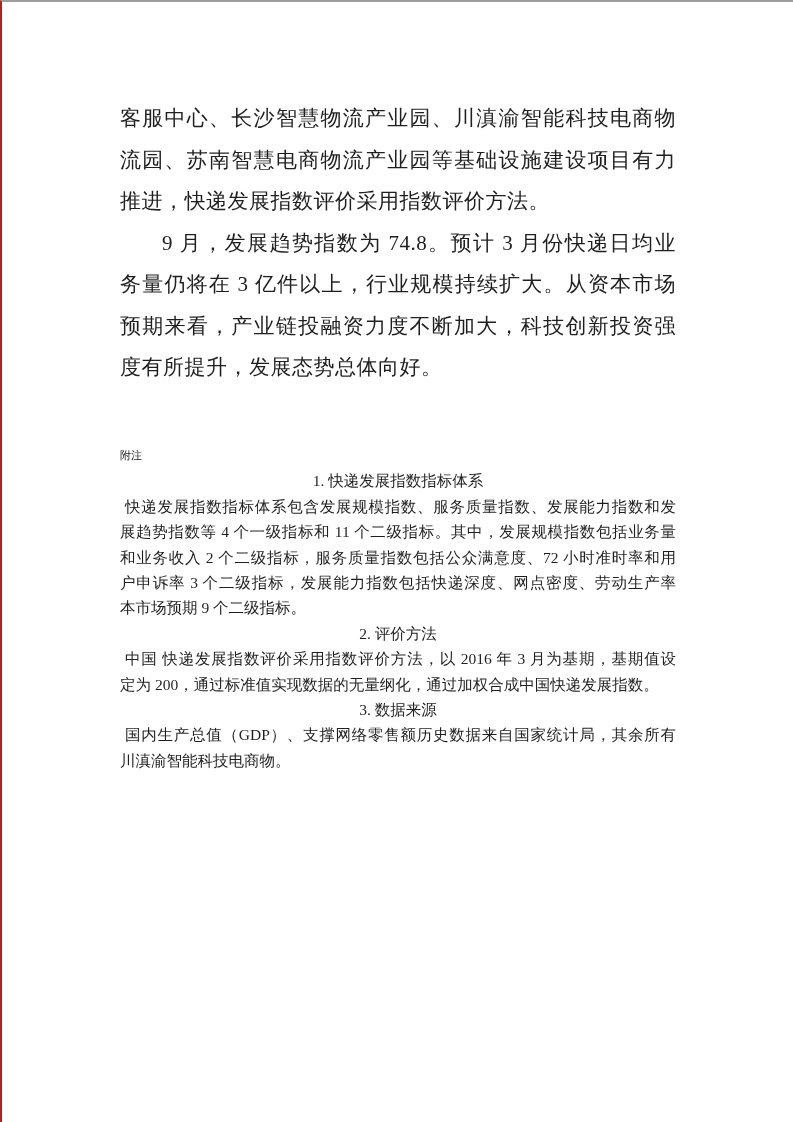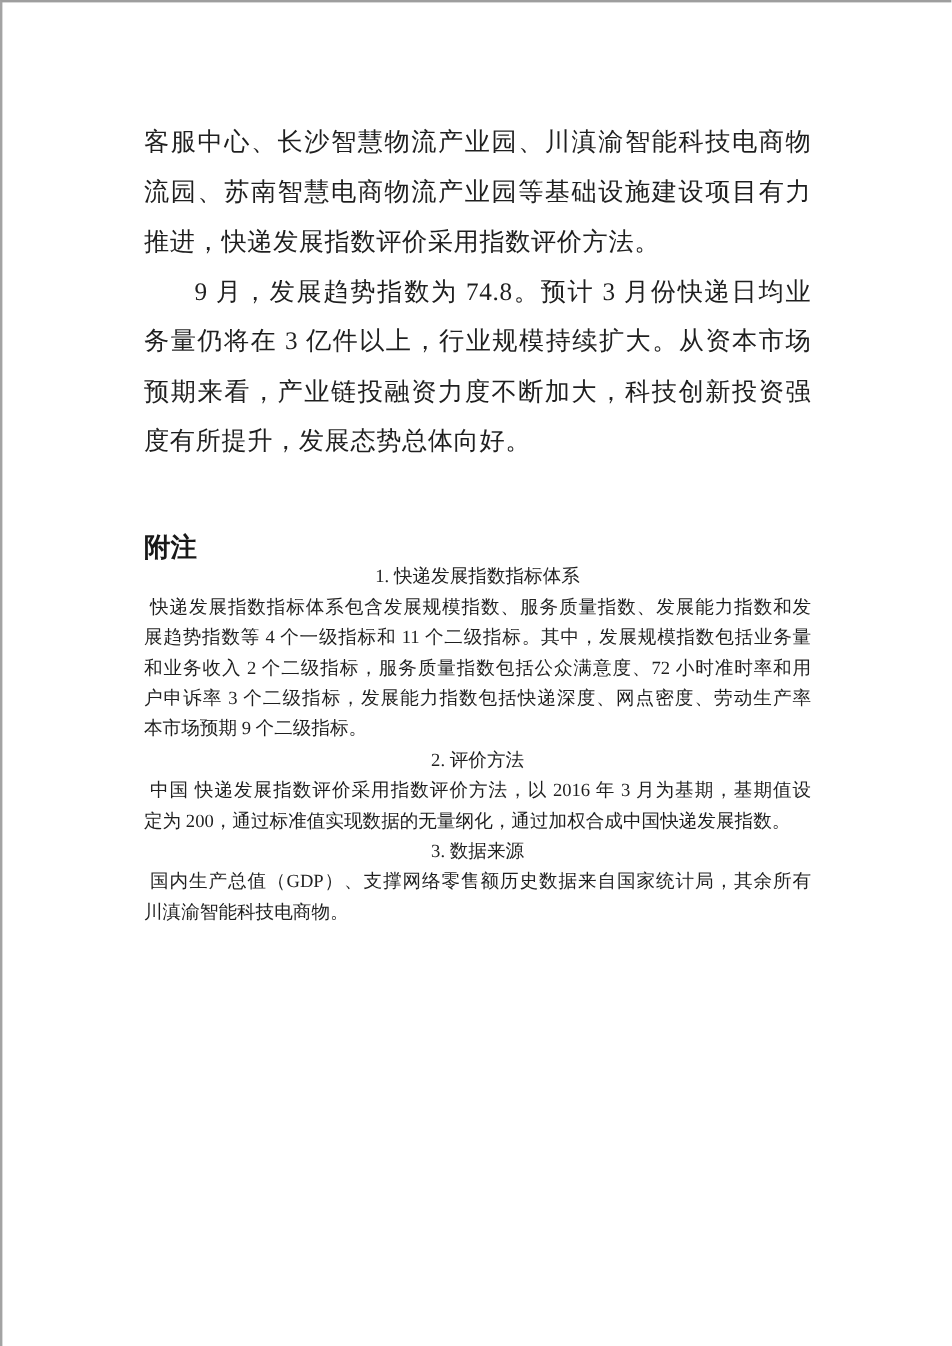--- a/index.html
+++ b/index.html
@@ -7,21 +7,21 @@
     padding: 0;
     background: #ffffff;
   }
   .page {
     position: relative;
     width: 793px;
     height: 1122px;
     box-sizing: border-box;
     background: #ffffff;
     border-top: 2px solid #9e9e9e;
-    border-left: 2px solid #a3a3a3;
+    border-left: 2px solid #b91c1c;
     overflow: hidden;
     font-family: "Liberation Serif", "DejaVu Serif", serif;
     color: #1f1f1f;
   }
   
   .main-text {
     position: absolute;
     left: 118px;
     top: 96px;
     width: 556px;
@@ -46,22 +46,22 @@
   .notes {
     position: absolute;
     left: 118px;
     top: 441px;
     width: 556px;
     font-size: 15.5px;
   }
   .notes-heading {
     height: 25.4px;
     line-height: 25.4px;
-    font-size: 22px;
-    font-weight: bold;
+    font-size: 11px;
+    font-weight: normal;
     color: #181818;
   }
   .n-item {
     height: 25.4px;
     line-height: 25.4px;
     text-align: center;
   }
   .n-line {
     height: 25.4px;
     line-height: 25.4px;

